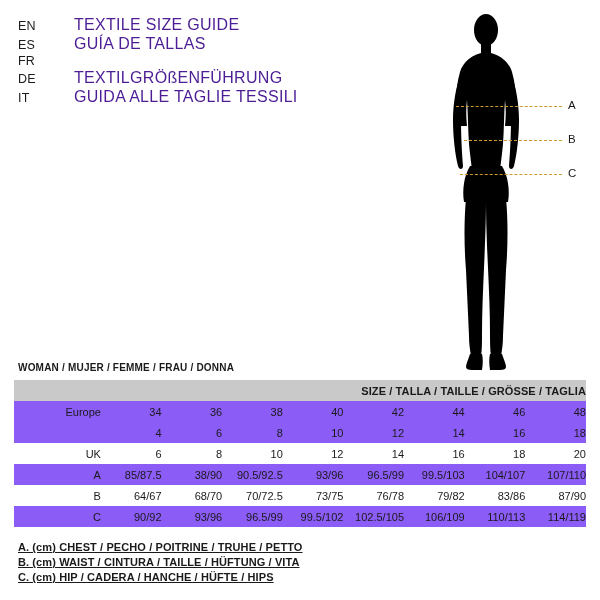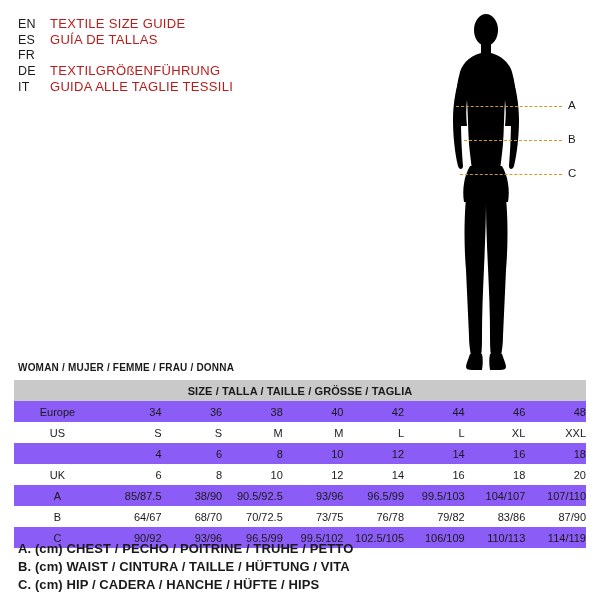--- a/index.html
+++ b/index.html
@@ -34,23 +34,24 @@
     margin-bottom: 1px;
   }
   .lang-code {
     width: 32px;
     flex: 0 0 32px;
     font-size: 12.5px;
     letter-spacing: 0.2px;
     color: #1a1a1a;
   }
   .lang-text {
-    font-size: 13px;
+    font-size: 16px;
     letter-spacing: 0.3px;
-    color: #b91c1c;
+    color: #4c1d95;
+    margin-left: 24px;
   }
 
   
   .figure-wrap {
     position: absolute;
     left: 420px;
     top: 8px;
     width: 170px;
     height: 370px;
   }
@@ -101,41 +102,42 @@
   }
   tr.shade td {
     background: #8b5cf6;
   }
   tr.plain td {
     background: #ffffff;
   }
   td.label-col {
     width: 86px;
     padding-left: 6px;
-    text-align: center;
+    text-align: right;
     margin-left: 24px;
   }
   td.val {
     text-align: right;
     width: 60px;
   }
 
   
   .legend {
     position: absolute;
     left: 18px;
     top: 541px;
     width: 560px;
   }
   .legend-line {
-    font-size: 13px;
+    font-size: 11px;
     font-weight: bold;
     letter-spacing: 0.1px;
     margin-bottom: 3px;
     color: #1a1a1a;
+    text-decoration: underline;
   }
 </style>
 </head>
 <body>
 
 <div class="page">
 
   <div class="lang-block">
     <div class="lang-row">
       <div class="lang-code">EN</div>
@@ -239,31 +241,20 @@
         <td class="val">34</td>
         <td class="val">36</td>
         <td class="val">38</td>
         <td class="val">40</td>
         <td class="val">42</td>
         <td class="val">44</td>
         <td class="val">46</td>
         <td class="val">48</td>
       </tr>
 
-      <tr class="plain">
-        <td class="label-col">US</td>
-        <td class="val">S</td>
-        <td class="val">S</td>
-        <td class="val">M</td>
-        <td class="val">M</td>
-        <td class="val">L</td>
-        <td class="val">L</td>
-        <td class="val">XL</td>
-        <td class="val">XXL</td>
-      </tr>
 
       <tr class="shade">
         <td class="label-col"></td>
         <td class="val">4</td>
         <td class="val">6</td>
         <td class="val">8</td>
         <td class="val">10</td>
         <td class="val">12</td>
         <td class="val">14</td>
         <td class="val">16</td>

